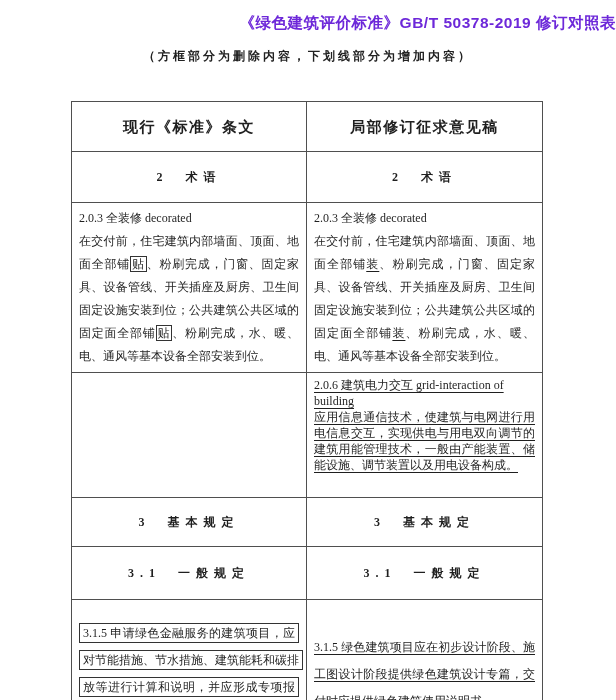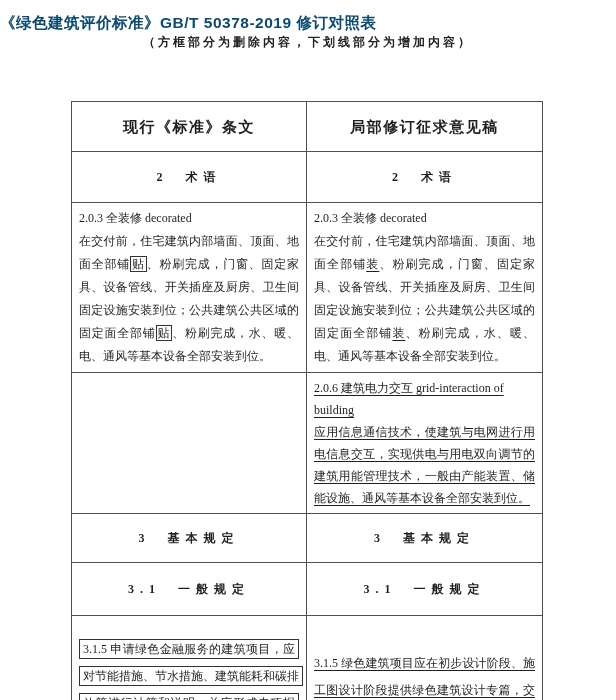--- a/index.html
+++ b/index.html
@@ -6,28 +6,29 @@
   body {
     width: 616px; height: 700px;
     background: #ffffff;
     overflow: hidden;
     position: relative;
     font-family: "Liberation Serif", "DejaVu Serif", serif;
     color: #1f1f1f;
   }
   .doc-title {
     margin-top: 13px;
-    text-align: left;
+    text-align: right;
     font-family: "Liberation Sans", "DejaVu Sans", sans-serif;
     font-weight: bold;
     font-size: 15.5px;
     letter-spacing: 0.5px;
-    color: #0c4a6e;
+    color: #6d28d9;
   }
   .doc-subtitle {
+    margin-top: 14px;
     text-align: center;
     font-weight: bold;
     font-size: 12px;
     letter-spacing: 3px;
     color: #222;
   }
   table.cmp {
     position: absolute;
     left: 71px; top: 101px;
     width: 471px;
@@ -63,21 +64,21 @@
   tr.r-general td { height: 44px; }
   tr.r-203 td { height: 147px; }
   tr.r-206 td { height: 116px; }
   tr.r-315 td { height: 140px; vertical-align: middle; line-height: 27px; }
   .clause-heading { line-height: 23px; }
   .clause-body {
     text-align: justify;
     text-justify: inter-ideograph;
     line-height: 23px;
   }
-  tr.r-206 .clause-heading, tr.r-206 .clause-body { line-height: 22px; font-family: Liberation Serif, serif; }
+  tr.r-206 .clause-heading, tr.r-206 .clause-body { line-height: 16px; font-family: Liberation Serif, serif; }
   .del-char {
     border: 1px solid #333;
     padding: 0 1px;
   }
   .del-block {
     border: 1px solid #333;
     padding: 2px 3px;
     -webkit-box-decoration-break: clone;
     box-decoration-break: clone;
   }
@@ -119,21 +120,21 @@
     <td>
       <div class="clause-heading">2.0.3  全装修  decorated</div>
       <div class="clause-body"><span>在交付前，住宅建筑内部墙面、顶面、地面全部铺</span><span class="add-text">装</span><span>、粉刷完成，门窗、固定家具、设备管线、开关插座及厨房、卫生间固定设施安装到位；公共建筑公共区域的固定面全部铺</span><span class="add-text">装</span><span>、粉刷完成，水、暖、电、通风等基本设备全部安装到位。</span></div>
     </td>
   </tr>
 
   <tr class="r-206">
     <td></td>
     <td>
       <div class="clause-heading"><span class="add-text">2.0.6  建筑电力交互  grid-interaction of building</span></div>
-      <div class="clause-body"><span class="add-text">应用信息通信技术，使建筑与电网进行用电信息交互，实现供电与用电双向调节的建筑用能管理技术，一般由产能装置、储能设施、通风等基本设备全部安装到位。</span></div>
+      <div class="clause-body"><span class="add-text">应用信息通信技术，使建筑与电网进行用电信息交互，实现供电与用电双向调节的建筑用能管理技术，一般由产能装置、储能设施、调节装置以及用电设备构成。</span></div>
     </td>
   </tr>
 
   <tr class="r-basic">
     <td>3 基本规定</td>
     <td>3 基本规定</td>
   </tr>
 
   <tr class="r-general">
     <td>3.1 一般规定</td>

